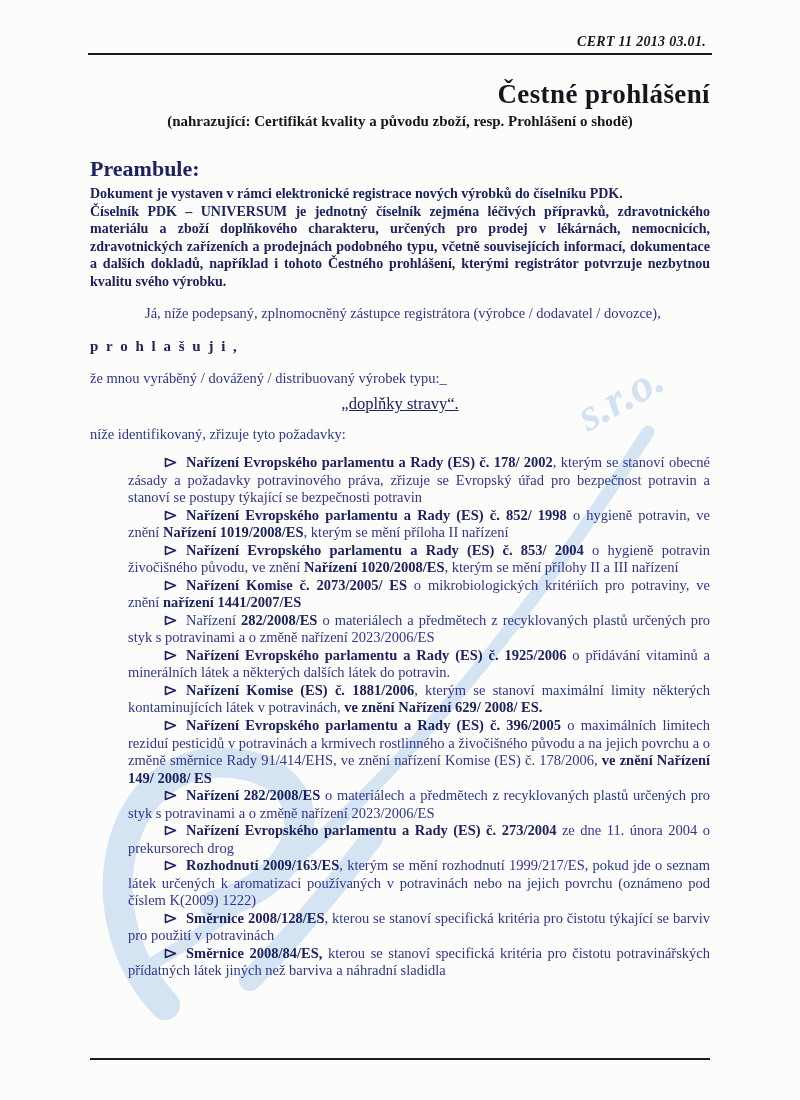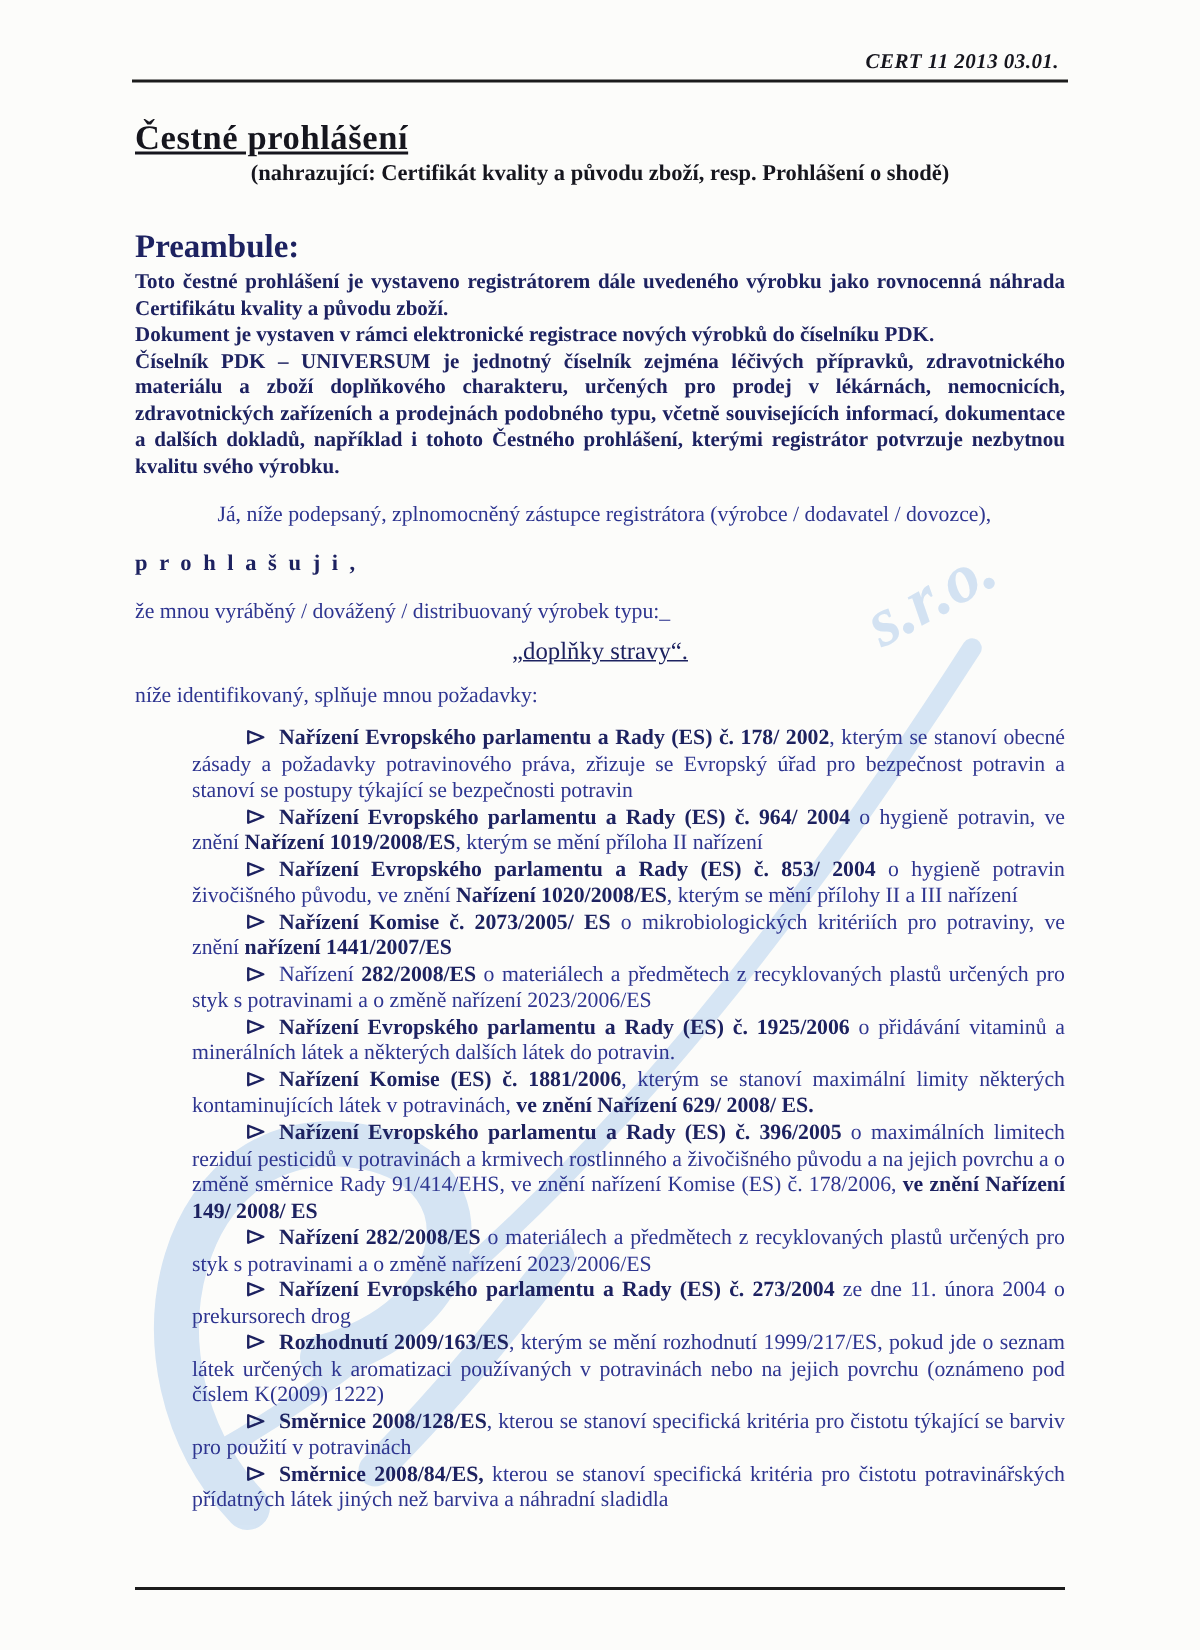--- a/index.html
+++ b/index.html
@@ -18,22 +18,22 @@
   }
   .page{position:relative;width:800px;height:1100px;background:#fcfcfa;}
   .watermark{position:absolute;inset:0;z-index:0;pointer-events:none;}
   .content{position:relative;z-index:1;padding:34px 90px 0 90px;}
   .doc-code{
     text-align:right;font-style:italic;font-weight:bold;
     font-size:14px;color:var(--ink-black);padding-right:4px;letter-spacing:.3px;
   }
   .top-rule{border:none;border-top:2px solid #1c1c1c;margin:3px -2px 0 -2px;}
   h1.title{
-    text-align:left;font-size:23px;font-weight:bold;margin-top:24px;
-    color:var(--ink-black);letter-spacing:.4px;text-decoration:underline;
+    text-align:right;font-size:27px;font-weight:bold;margin-top:24px;
+    color:var(--ink-black);letter-spacing:.4px;
   }
   .subtitle{text-align:center;font-size:15px;font-weight:bold;margin-top:3px;color:var(--ink-black);}
   .pre-head{font-size:22px;font-weight:bold;margin-top:26px;color:var(--ink-bold);}
   .pre-paras{margin-top:3px;}
   .pre-p{
     font-size:14px;font-weight:bold;line-height:1.25;text-align:justify;
     color:var(--ink-bold);
   }
   .intro{margin-top:15px;padding-left:55px;font-size:14.5px;color:var(--ink-regular);}
   .statement{
@@ -77,42 +77,41 @@
   <div class="content">
 
     <div class="doc-code">CERT 11 2013 03.01.</div>
     <hr class="top-rule">
 
     <h1 class="title">Čestné prohlášení</h1>
     <div class="subtitle">(nahrazující: Certifikát kvality a původu zboží, resp. Prohlášení o shodě)</div>
 
     <div class="pre-head">Preambule:</div>
     <div class="pre-paras">
-        <p class="pre-p">Toto čestné prohlášení je vystaveno registrátorem dále uvedeného výrobku jako rovnocenná náhrada Certifikátu kvality a původu zboží.</p>
         <p class="pre-p">Dokument je vystaven v rámci elektronické registrace nových výrobků do číselníku PDK.</p>
         <p class="pre-p">Číselník PDK – UNIVERSUM je jednotný číselník zejména léčivých přípravků, zdravotnického materiálu a zboží doplňkového charakteru, určených pro prodej v lékárnách, nemocnicích, zdravotnických zařízeních a prodejnách podobného typu, včetně souvisejících informací, dokumentace a dalších dokladů, například i tohoto Čestného prohlášení, kterými registrátor potvrzuje nezbytnou kvalitu svého výrobku.</p>
       </div>
 
     <p class="intro">Já, níže podepsaný, zplnomocněný zástupce registrátora (výrobce / dodavatel / dovozce),</p>
 
     <p class="statement">p r o h l a š u j i ,</p>
 
     <p class="product-line">že mnou vyráběný / dovážený  / distribuovaný výrobek typu:_</p>
 
     <p class="product-type">„doplňky stravy“.</p>
 
-    <p class="req-intro">níže identifikovaný, splňuje mnou požadavky:</p>
+    <p class="req-intro">níže identifikovaný, zřizuje tyto požadavky:</p>
 
     <div class="req-list">
         <p class="req"><span class="marker"><svg width="13" height="11" viewBox="0 0 13 11">
               <path d="M1.5 1.5 L11.5 5.5 L1.5 9.5 Z" fill="none" stroke="currentColor" stroke-width="1.6" stroke-linejoin="round"></path>
             </svg></span><span class="b">Nařízení Evropského parlamentu a Rady (ES) č. 178/ 2002</span><span class="r">, kterým se stanoví obecné zásady a požadavky potravinového práva, zřizuje se Evropský úřad pro bezpečnost potravin a stanoví se postupy týkající se bezpečnosti potravin</span></p>
         <p class="req"><span class="marker"><svg width="13" height="11" viewBox="0 0 13 11">
               <path d="M1.5 1.5 L11.5 5.5 L1.5 9.5 Z" fill="none" stroke="currentColor" stroke-width="1.6" stroke-linejoin="round"></path>
-            </svg></span><span class="b">Nařízení Evropského parlamentu a Rady (ES) č. 964/ 2004</span><span class="r"> o hygieně potravin, ve znění </span><span class="b">Nařízení 1019/2008/ES</span><span class="r">, kterým se mění příloha II nařízení</span></p>
+            </svg></span><span class="b">Nařízení Evropského parlamentu a Rady (ES) č. 852/ 1998</span><span class="r"> o hygieně potravin, ve znění </span><span class="b">Nařízení 1019/2008/ES</span><span class="r">, kterým se mění příloha II nařízení</span></p>
         <p class="req"><span class="marker"><svg width="13" height="11" viewBox="0 0 13 11">
               <path d="M1.5 1.5 L11.5 5.5 L1.5 9.5 Z" fill="none" stroke="currentColor" stroke-width="1.6" stroke-linejoin="round"></path>
             </svg></span><span class="b">Nařízení Evropského parlamentu a Rady (ES) č. 853/ 2004</span><span class="r"> o hygieně potravin živočišného původu, ve znění </span><span class="b">Nařízení 1020/2008/ES</span><span class="r">, kterým se mění přílohy II a III nařízení</span></p>
         <p class="req"><span class="marker"><svg width="13" height="11" viewBox="0 0 13 11">
               <path d="M1.5 1.5 L11.5 5.5 L1.5 9.5 Z" fill="none" stroke="currentColor" stroke-width="1.6" stroke-linejoin="round"></path>
             </svg></span><span class="b">Nařízení Komise č. 2073/2005/ ES</span><span class="r"> o mikrobiologických kritériích pro potraviny, ve znění </span><span class="b">nařízení 1441/2007/ES</span></p>
         <p class="req"><span class="marker"><svg width="13" height="11" viewBox="0 0 13 11">
               <path d="M1.5 1.5 L11.5 5.5 L1.5 9.5 Z" fill="none" stroke="currentColor" stroke-width="1.6" stroke-linejoin="round"></path>
             </svg></span><span class="r">Nařízení </span><span class="b">282/2008/ES</span><span class="r"> o materiálech a předmětech z recyklovaných plastů určených pro styk s potravinami a o změně nařízení 2023/2006/ES</span></p>
         <p class="req"><span class="marker"><svg width="13" height="11" viewBox="0 0 13 11">

